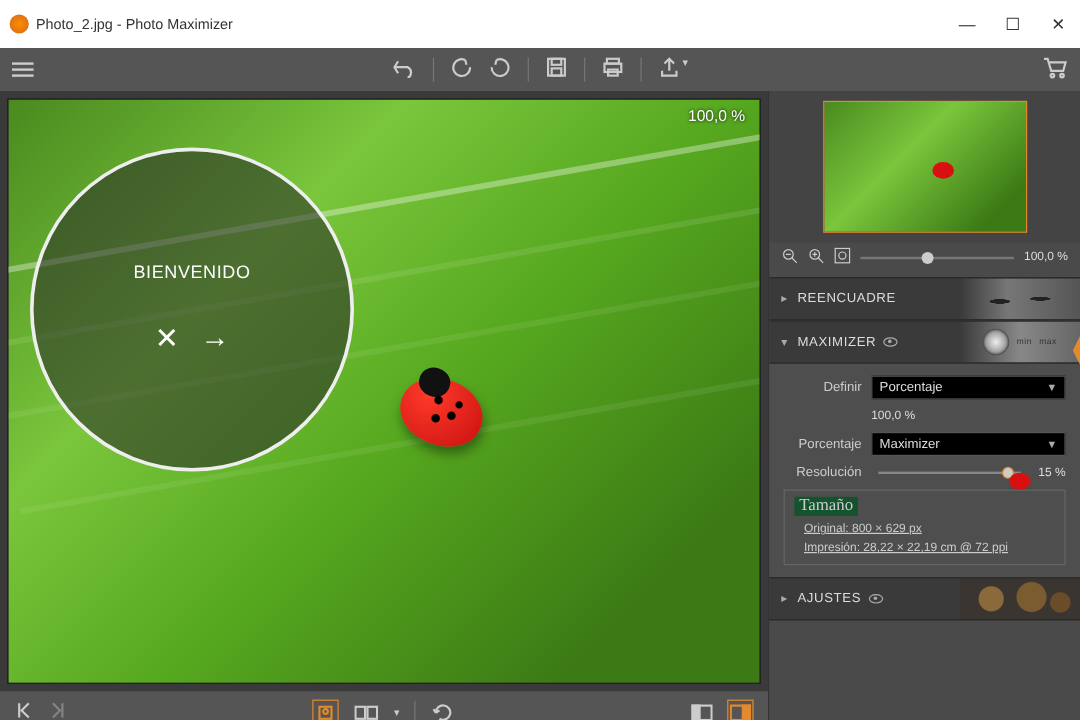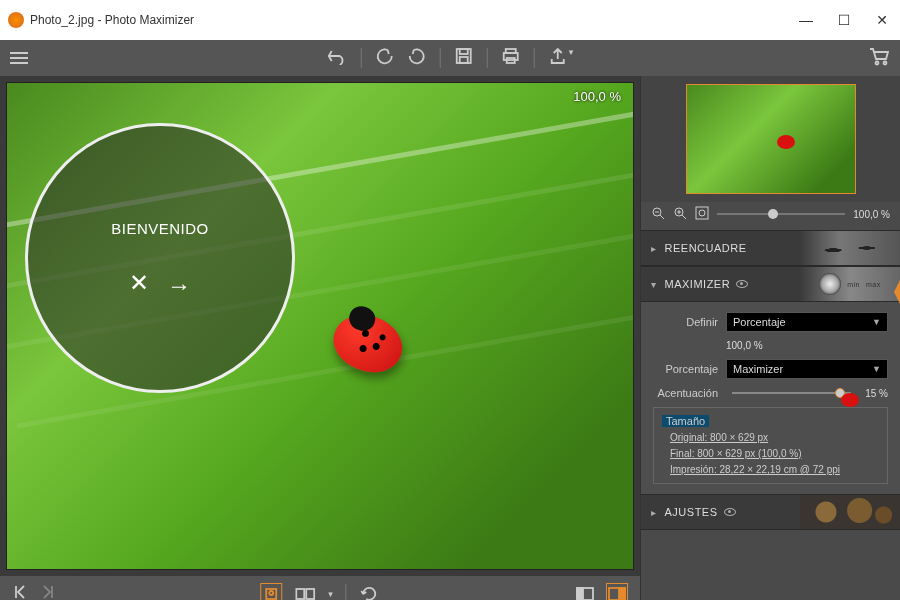--- a/index.html
+++ b/index.html
@@ -60,21 +60,21 @@
   .dropdown .dd-arrow { font-size: 9px; color: #aaa; }
   .grad-slider { flex: 1; position: relative; }
   .grad-track { height: 10px; background: linear-gradient(90deg, #c8843a, #7aa43a 45%, #88bb3a); clip-path: polygon(0 40%, 100% 0, 100% 100%, 0 60%); }
   .grad-thumb { position: absolute; top: -2px; left: 40%; width: 10px; height: 14px; background: #ddd; border: 1px solid #555; }
   .ticks { display: flex; justify-content: space-between; font-size: 8px; color: #aaa; margin-top: 2px; }
   .spinner { width: 60px; height: 20px; background: #666; border: 1px solid #555; display: flex; align-items: center; padding: 0 4px; font-size: 10px; justify-content: space-between; }
   .spinner .arrows { display:flex; flex-direction:column; font-size:6px; line-height:6px; color:#ccc; }
   .plain-slider { flex: 1; height: 2px; background: #888; position: relative; margin: 0 6px; }
   .plain-slider .thumb { position: absolute; top: -4px; right: 6px; width: 10px; height: 10px; background: #ccc; border-radius: 50%; }
   .size-block { border: 1px solid #666; padding: 8px; margin-top: 4px; font-size: 10px; }
-  .size-block .legend { margin-top: -14px; background: #0c4a6e; display: inline-block; padding: 0 4px; font-size: 11px; color: #ccc; }
+  .size-block .legend { margin-top: -14px; background: #14532d; display: inline-block; padding: 0 4px; font-size: 14px; color: #ccc; font-family: Liberation Serif, serif; }
   .size-block div { margin: 5px 0 0 8px; color: #ccc; text-decoration: underline; }
   .side-tab { position: absolute; right: 0; top: 280px; width: 6px; height: 24px; background: #e38a2e; clip-path: polygon(100% 0, 0 50%, 100% 100%); }
   .eye { display:inline-block; width:12px; height:8px; border:1px solid #aaa; border-radius:60%; margin-left:6px; position:relative; }
   .eye::after { content:""; position:absolute; top:1px; left:3px; width:3px; height:3px; background:#aaa; border-radius:50%; }
 </style>
 </head>
 <body>
 
 <div class="titlebar">
   <div class="icon"></div>
@@ -240,30 +240,29 @@
         <span style="font-size:10px">100,0 %</span>
       </div>
       <div class="row">
         <label>Porcentaje</label>
         <div class="dropdown">
           <span>Maximizer</span>
           <span class="dd-arrow">▼</span>
         </div>
       </div>
       <div class="row">
-        <label>Acentuación</label>
+        <label>Resolución</label>
         <div class="plain-slider">
             <div class="thumb"></div>
           </div>
         <span style="font-size:10px">15 %</span>
       </div>
       <div class="size-block">
         <span class="legend">Tamaño</span>
         <div>Original: 800 × 629 px</div>
-        <div>Final: 800 × 629 px (100,0 %)</div>
         <div>Impresión: 28,22 × 22,19 cm @ 72 ppi</div>
       </div>
     </div>
 
     <div class="section-hdr">
       <span class="chev">▸</span>
       <span>AJUSTES</span>
       <span class="eye"></span>
       <div class="deco gears"></div>
     </div>

